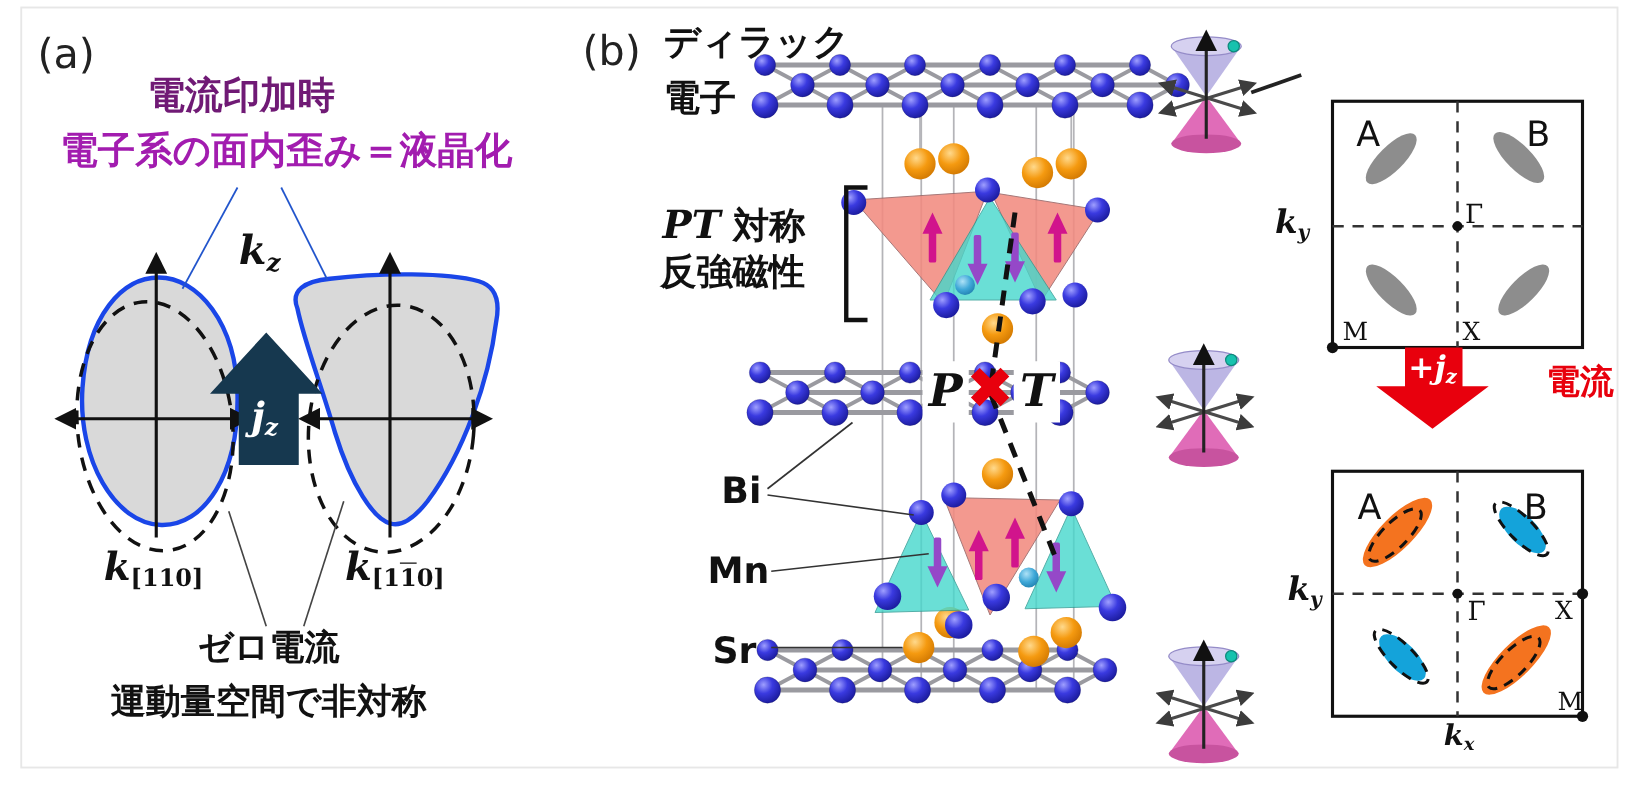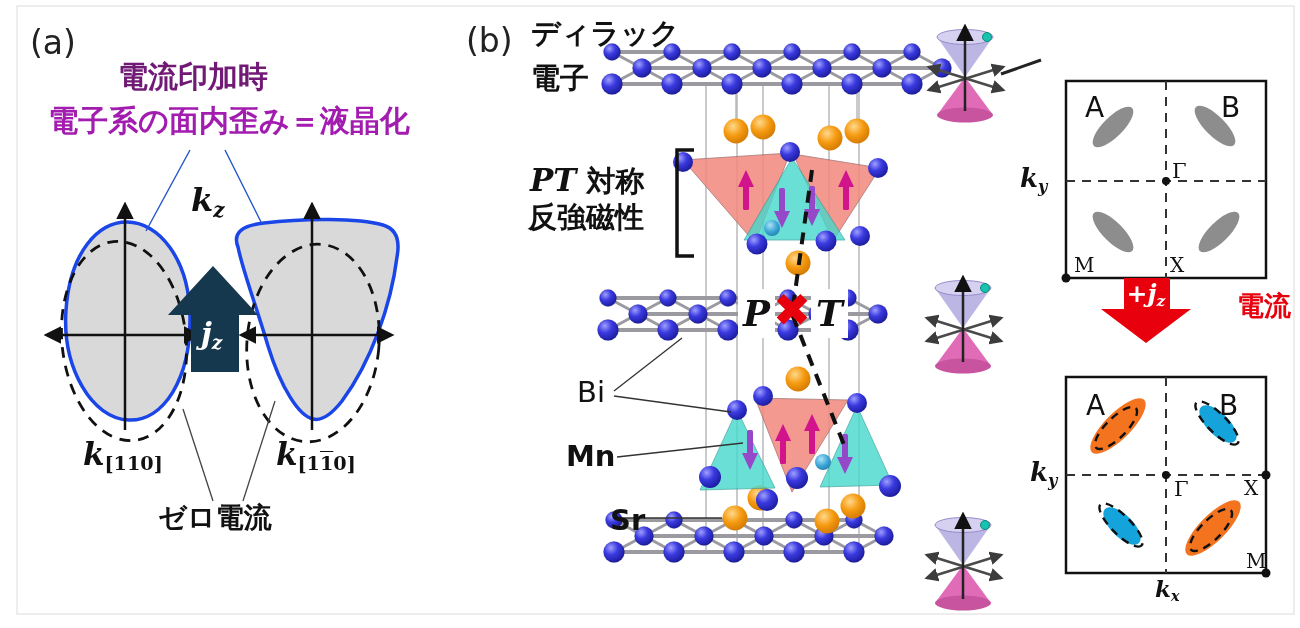--- a/index.html
+++ b/index.html
@@ -24,23 +24,23 @@
   #k1b10{left:276px;top:437px;font-size:31px;font-weight:bold;}
   #cap1{left:110px;top:502px;width:210px;font-size:28px;}
   #cap2{left:62px;top:545px;width:306px;font-size:28px;}
   
   #lbl-b{left:466px;top:22px;font-size:33px;color:#222;}
   #dirac1{left:531px;top:17px;font-size:29px;}
   #dirac2{left:531px;top:62px;font-size:29px;}
   #pt1{left:530px;top:163px;font-size:29px;}
   #pt1 .ptit{font-size:31px;}
   #pt2{left:528px;top:201px;font-size:29px;}
-  #lbl-bi{left:577px;top:376px;font-size:29px;font-weight:400;}
+  #lbl-bi{left:577px;top:376px;font-size:29px;font-weight:700;}
   #lbl-mn{left:566px;top:440px;font-size:29px;font-weight:600;}
-  #lbl-sr{left:570px;top:504px;font-size:29px;font-weight:600;margin-left:40px;}
+  #lbl-sr{left:570px;top:504px;font-size:29px;font-weight:600;}
   #pbox,#tbox{top:289px;width:37px;height:49px;background:#fff;text-align:center;
       font-family:"DejaVu Serif","Liberation Serif",serif;font-style:italic;font-weight:bold;
       font-size:36px;line-height:48px;}
   #pbox{left:738px;} #tbox{left:811px;}
   #xmark{left:768px;top:284px;width:48px;text-align:center;font-size:46px;font-weight:bold;color:#e8000d;}
   #pockets-title{left:1048px;top:39px;font-size:29px;}
   #bz1-a{left:1085px;top:92px;font-size:28px;}
   #bz1-b{left:1221px;top:92px;font-size:28px;}
   #bz1-g{left:1172px;top:159px;font-size:21px;}
   #bz1-ky{left:1020px;top:164px;font-size:26px;font-weight:bold;}
@@ -358,20 +358,21 @@
 </svg>
 
 <div class="t" id="lbl-a">(a)</div>
 <div class="t jp ctr" id="ttl1">電流印加時</div>
 <div class="t jp ctr" id="ttl2">電子系の面内歪み＝液晶化</div>
 <div class="t ser it" id="kz"><span>k</span><span class="sb">z</span></div>
 <div class="t ser it" id="jz"><span>j</span><span class="sb">z</span></div>
 <div class="t ser it" id="k110"><span>k</span><span class="sb up">[110]</span></div>
 <div class="t ser it" id="k1b10"><span>k</span><span class="sb up"><span>[1</span><span class="ovl">1</span><span>0]</span></span></div>
 <div class="t jp ctr" id="cap1">ゼロ電流</div>
+<div class="t jp ctr" id="cap2">運動量空間で非対称</div>
 
 <div class="t" id="lbl-b">(b)</div>
 <div class="t jp" id="dirac1">ディラック</div>
 <div class="t jp" id="dirac2">電子</div>
 <div class="t jp" id="pt1"><span class="ser it ptit">PT</span><span> 対称</span></div>
 <div class="t jp" id="pt2">反強磁性</div>
 <div class="t" id="lbl-bi">Bi</div>
 <div class="t" id="lbl-mn">Mn</div>
 <div class="t" id="lbl-sr">Sr</div>
 <div class="t" id="pbox">P</div>

